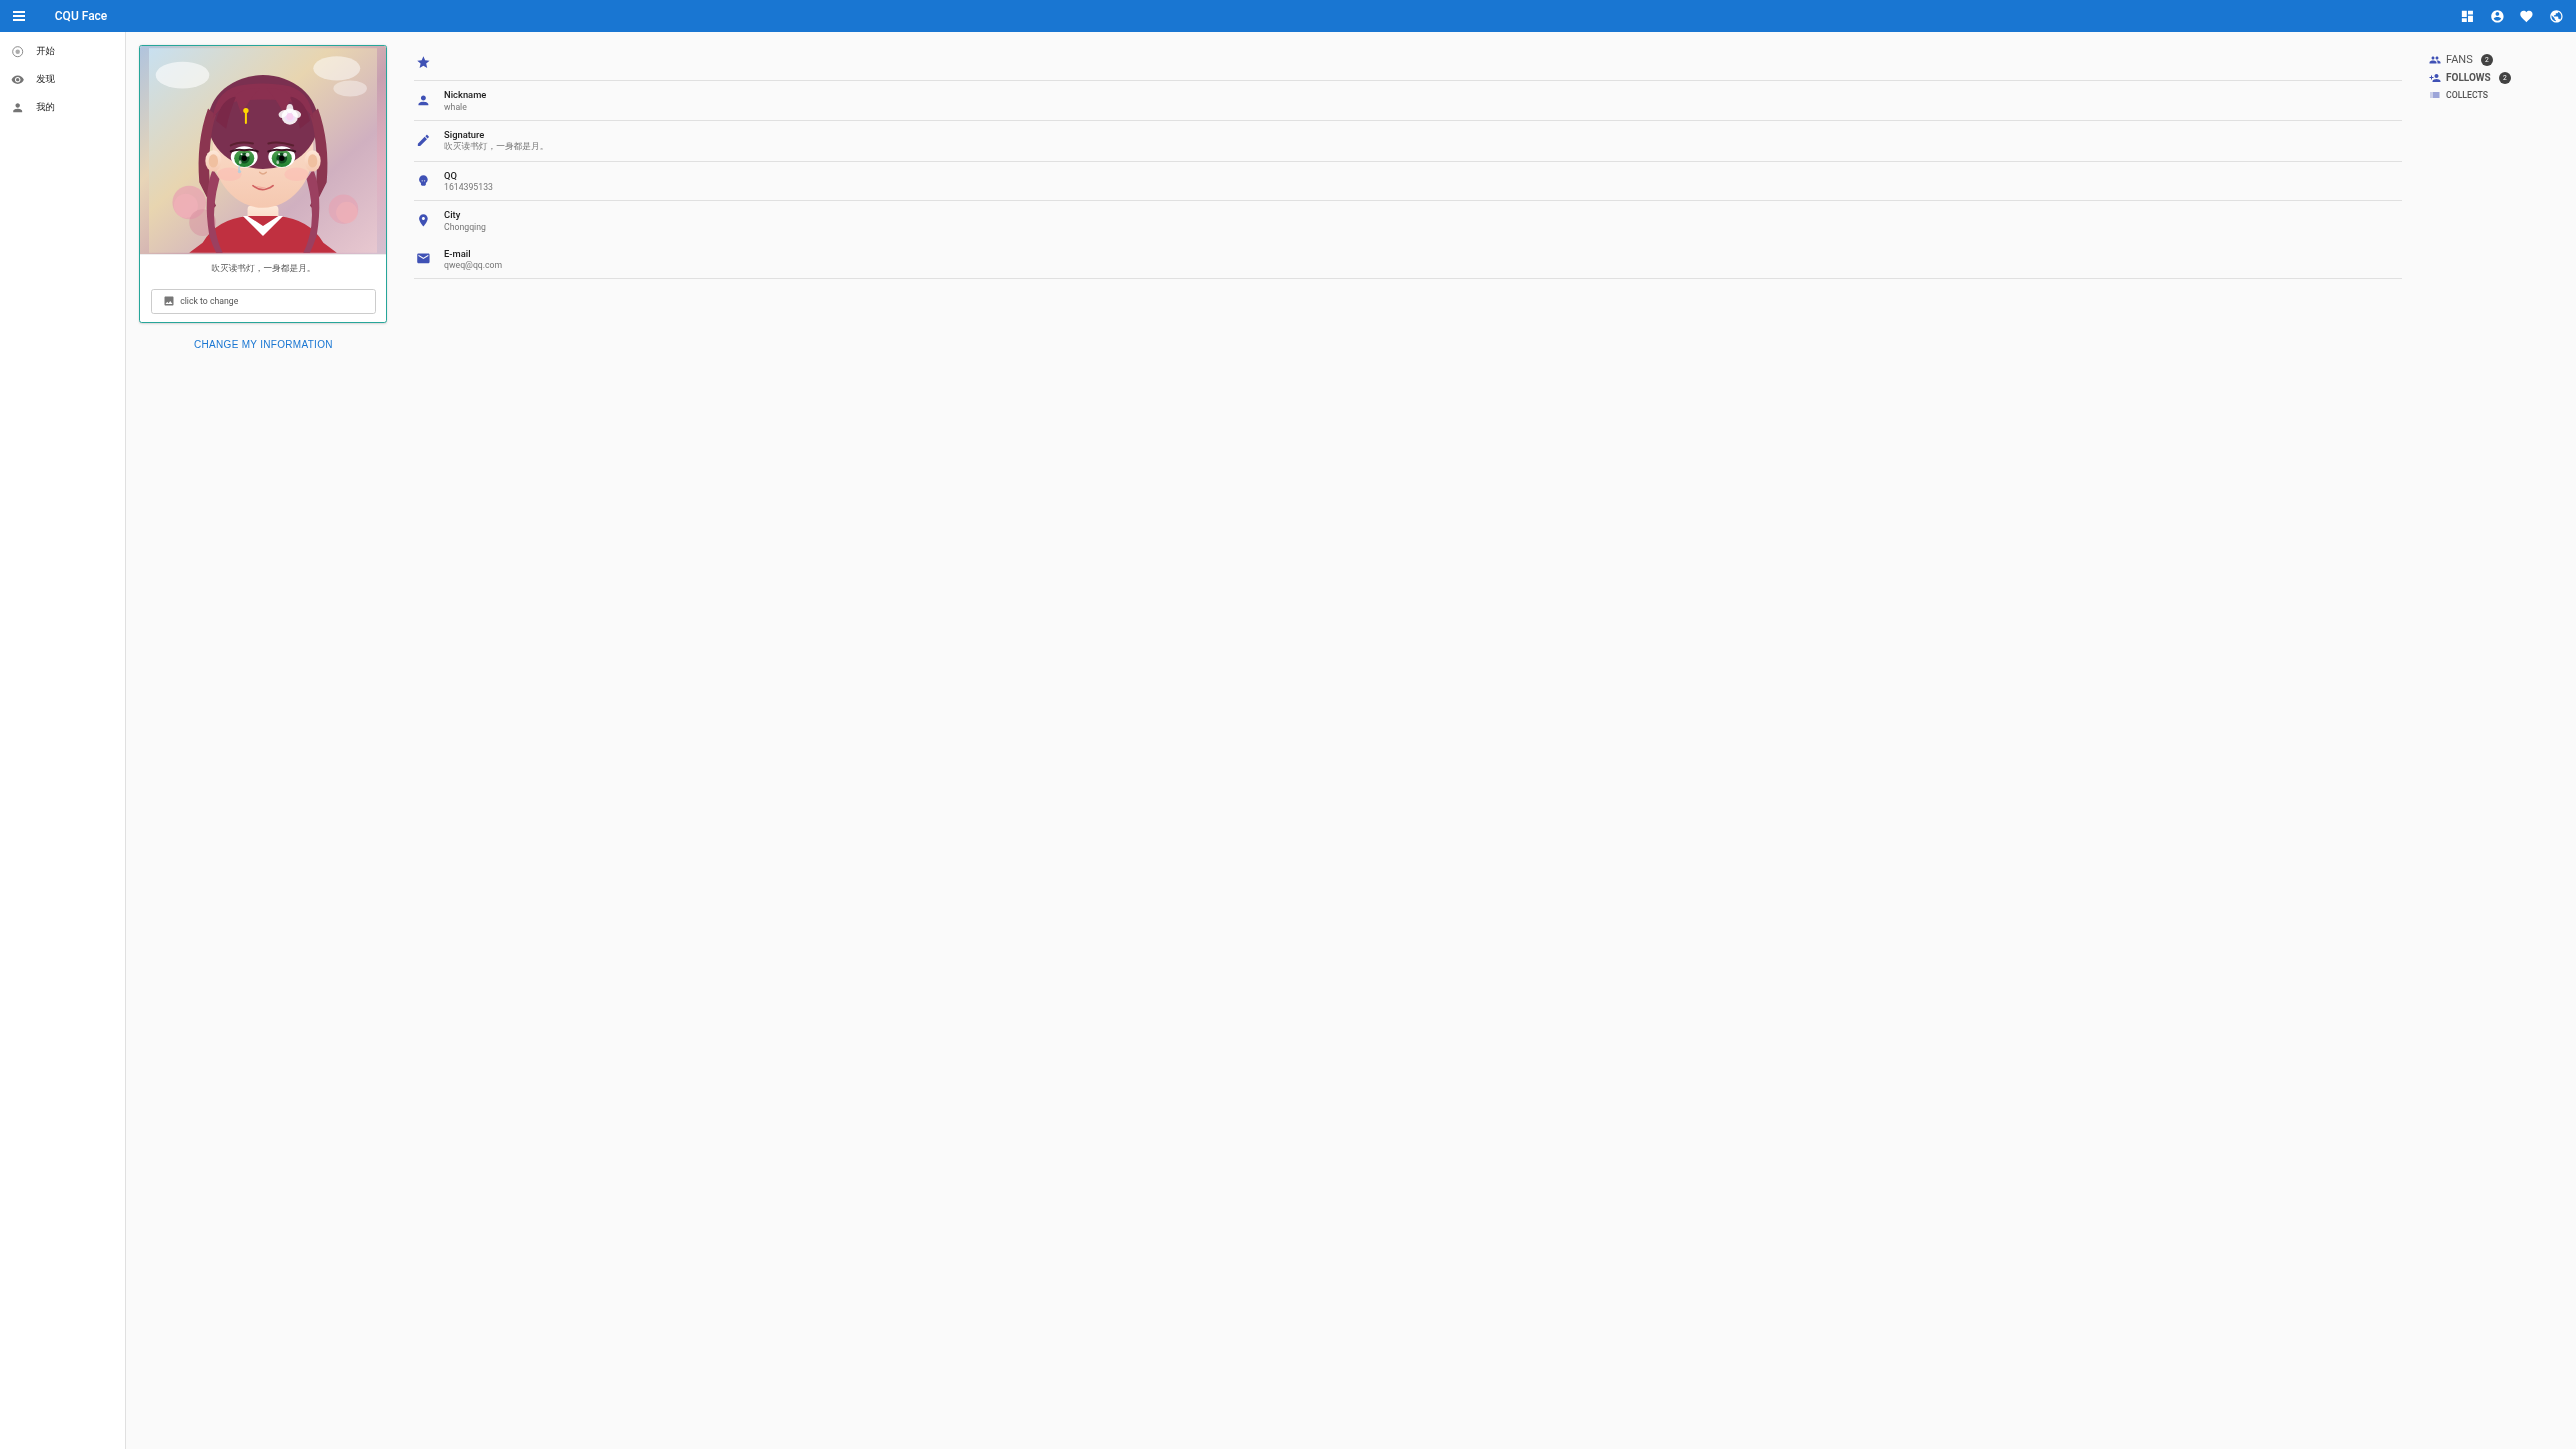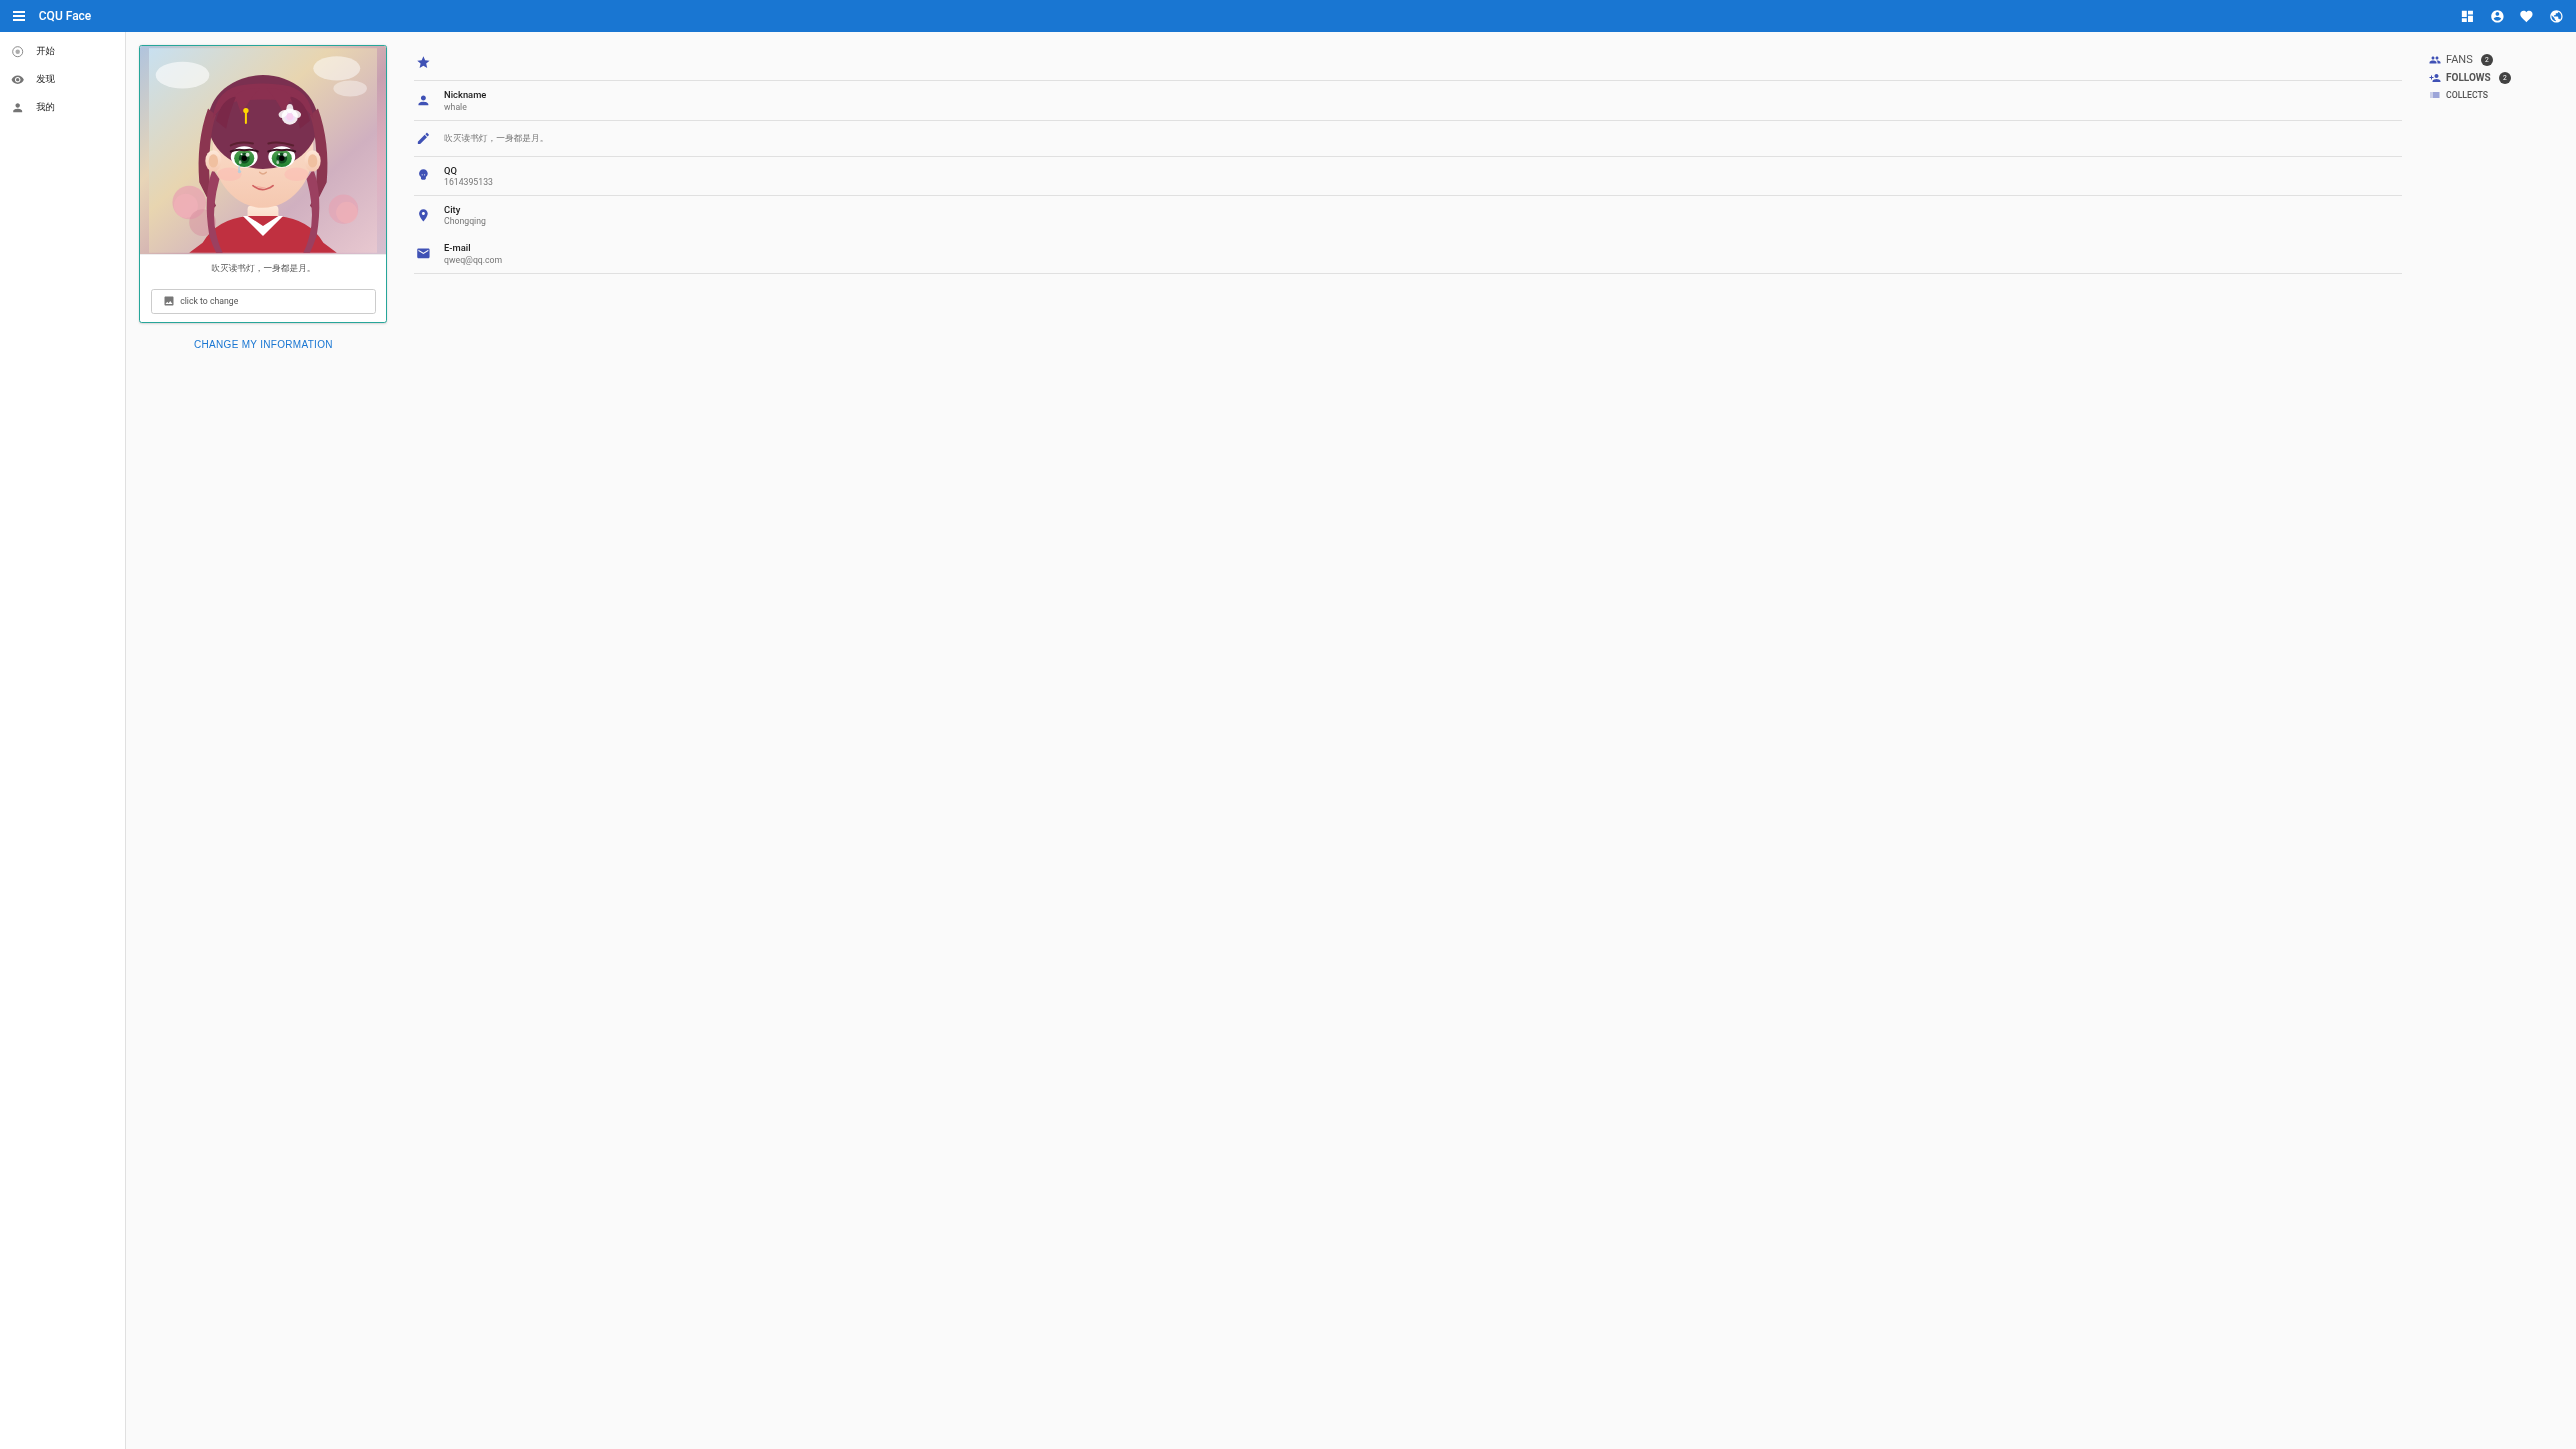--- a/index.html
+++ b/index.html
@@ -27,20 +27,21 @@
     .app-bar-menu span {
       display: block;
       width: 12px;
       height: 1.3px;
       background: white;
     }
     .app-bar-title {
       font-size: 12px;
       font-weight: 500;
       flex: 1;
+      margin-left: 16px;
     }
     .app-bar-icons {
       display: flex;
       align-items: center;
       gap: 5.4px;
     }
     .app-bar-icon {
       width: 24px;
       height: 24px;
       display: flex;
@@ -451,20 +452,21 @@
           </div>
         </div>
 
         <div class="info-field">
           <div class="info-field-icon">
             <svg width="14.8" height="14.8" viewBox="0 0 24 24" fill="#3F51B5">
               <path d="M3 17.25V21h3.75L17.81 9.94l-3.75-3.75L3 17.25zM20.71 7.04c.39-.39.39-1.02 0-1.41l-2.34-2.34c-.39-.39-1.02-.39-1.41 0l-1.83 1.83 3.75 3.75 1.83-1.83z"></path>
             </svg>
           </div>
           <div class="info-field-content">
+            <div class="info-field-label">Signature</div>
             <div class="info-field-value">吹灭读书灯，一身都是月。</div>
           </div>
         </div>
 
         <div class="info-field">
           <div class="info-field-icon">
             <svg width="14.8" height="14.8" viewBox="0 0 24 24" fill="#3F51B5">
               <path d="M12 2C8.14 2 5 5.14 5 9c0 2.38 1.19 4.47 3 5.74V17c0 .55.45 1 1 1h6c.55 0 1-.45 1-1v-2.26c1.81-1.27 3-3.36 3-5.74 0-3.86-3.14-7-7-7zm-2 10c-.55 0-1-.45-1-1s.45-1 1-1 1 .45 1 1-.45 1-1 1zm4 0c-.55 0-1-.45-1-1s.45-1 1-1 1 .45 1 1-.45 1-1 1zm-5 6h6v1H9v-1z"></path>
             </svg>
           </div>

